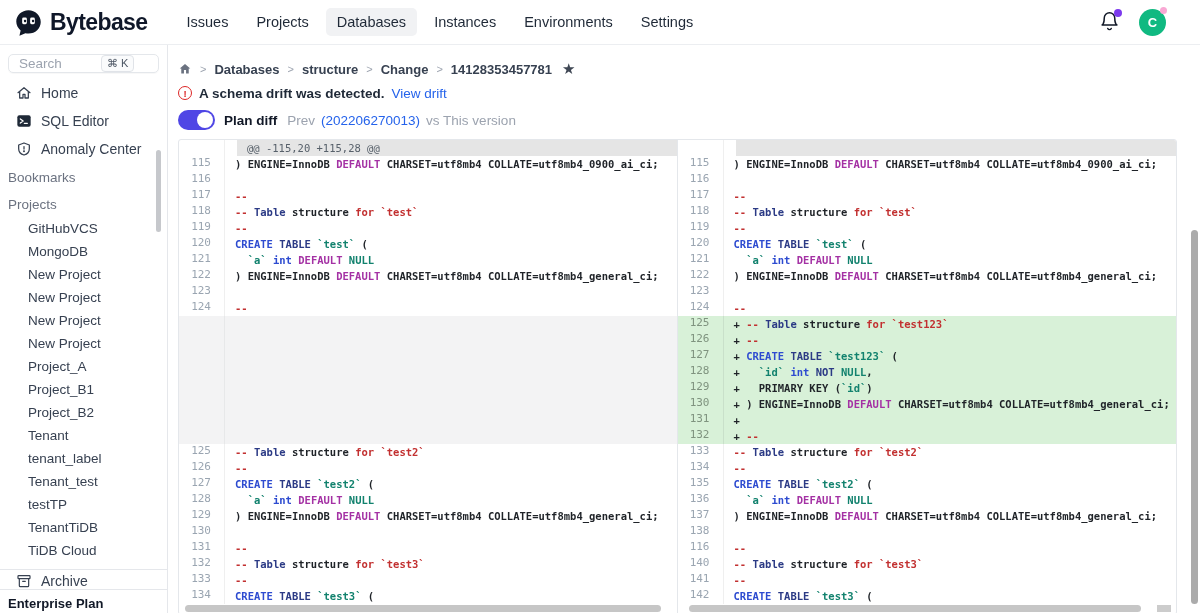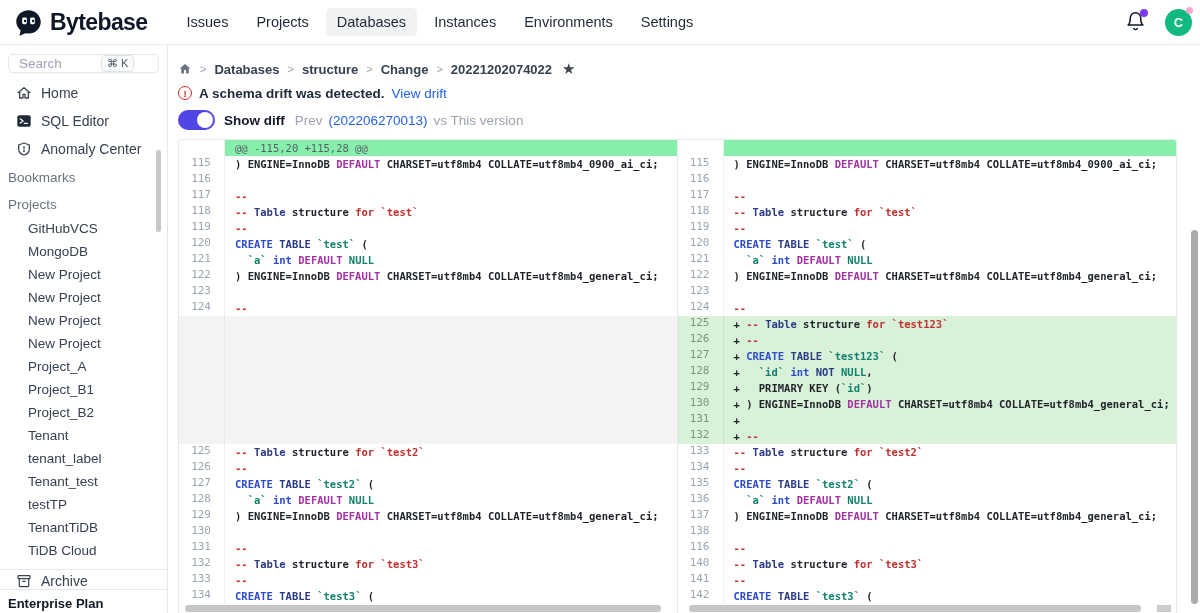--- a/index.html
+++ b/index.html
@@ -3,21 +3,21 @@
 <meta charset="utf-8">
 <style>
   * { box-sizing: border-box; }
   html,body { margin:0; padding:0; }
   body {
     width:1200px; height:613px; overflow:hidden; background:#fff;
     font-family:"Liberation Sans", sans-serif; color:#1f2937; position:relative;
   }
 
   
-  .navbar { height:45px; display:flex; align-items:center; padding:0 2px 0 14px;
+  .navbar { height:45px; display:flex; align-items:center; padding:0 28px 0 14px;
             border-bottom:1px solid #eceef1; background:#fff; }
   .logo { display:flex; align-items:center; gap:7px; cursor:pointer; }
   .logo-word { font-size:23px; font-weight:700; color:#0f1729; letter-spacing:-0.6px; }
   .nav-items { display:flex; align-items:center; margin-left:28px; gap:6px; }
   .nav-item { font-size:14.5px; color:#1f2937; padding:6px 11px; border-radius:5px; cursor:pointer; white-space:nowrap; }
   .nav-item.active { background:#f1f2f4; }
   .nav-right { margin-left:auto; display:flex; align-items:center; gap:18px; padding-right:6px; }
   .bell-wrap { position:relative; width:22px; height:22px; cursor:pointer; }
   .bell-dot { position:absolute; top:-2px; right:-1px; width:8px; height:8px; border-radius:50%; }
   .avatar { position:relative; width:27px; height:27px; border-radius:50%; color:#fff; font-size:13px;
@@ -66,21 +66,21 @@
   
   .diff { margin-top:7px; width:999px; height:476px; border:1px solid #e4e7eb; border-radius:3px;
           background:#fff; display:flex; overflow:hidden; position:relative; }
   .pane { width:498.5px; position:relative; overflow:hidden; }
   .pane.left { border-right:1px solid #e4e7eb; }
   .drow { display:flex; height:16px; line-height:16px; }
   .dnum { flex:0 0 46px; text-align:right; padding-right:13px; font:11px "DejaVu Sans Mono", monospace;
           color:#9aa5b1; border-right:1px solid rgba(27,31,35,0.07); }
   .dcode { flex:1; padding-left:10px; font-family:"DejaVu Sans Mono", monospace; font-size:10.5px;
            font-weight:700; white-space:pre; overflow:hidden; }
-  .drow.hunk .dcode { background:#86efac; color:#57606a; font-weight:400; }
+  .drow.hunk .dcode { background:#e5e5e5; color:#57606a; font-weight:400;margin-left:12px; }
   .drow.filler { background:#f3f3f4; }
   .drow.filler .dnum { border-right:1px solid rgba(27,31,35,0.05); }
   .drow.added { background:#d8f1d8; }
   .drow.added .dnum { color:#7f937f; border-right:1px solid rgba(27,31,35,0.08); }
   .hscroll { position:absolute; bottom:2px; height:7px; border-radius:4px; background:#c6c6c6; cursor:pointer; }
   .scroll-corner { position:absolute; bottom:2px; right:5px; width:14px; height:7px; background:#cccccc; cursor:pointer; }
   .page-scrollbar { position:absolute; right:2px; top:230px; width:7px; height:374px;
                     background:#ababab; border-radius:4px; cursor:pointer; }
 </style>
 </head>
@@ -203,35 +203,35 @@
           <path d="M12 3.5 21 11h-2.6v8.5h-4.6v-5.6h-3.6v5.6H5.6V11H3z"></path>
         </svg>
       </span>
       <span class="crumb-sep">&gt;</span>
       <span class="crumb">Databases</span>
       <span class="crumb-sep">&gt;</span>
       <span class="crumb">structure</span>
       <span class="crumb-sep">&gt;</span>
       <span class="crumb">Change</span>
       <span class="crumb-sep">&gt;</span>
-      <span class="crumb">20221202074022</span>
+      <span class="crumb">14128353457781</span>
       <span class="crumb-star">★</span>
     </div>
 
   <div class="alert-row">
     <span class="alert-icon">!</span>
     <span class="alert-text">A schema drift was detected.</span>
     <span class="link">View drift</span>
   </div>
 
   <div class="toggle-row">
     <div class="toggle" id="diff-toggle" style="background: rgb(79, 70, 229);">
       <div class="toggle-knob"></div>
     </div>
-    <span class="toggle-label">Show diff</span>
+    <span class="toggle-label">Plan diff</span>
     <span class="muted" style="margin-left:1px;">Prev</span>
     <span class="link" style="margin-left:-3px;text-align:center;">(202206270013)</span>
     <span class="muted" style="margin-left:-3px;">vs This version</span>
   </div>
 
   <div class="diff">
     <div class="pane left" id="pane-left">
         <div class="drow hunk">
           <div class="dnum"></div>
           <div class="dcode">@@ -115,20 +115,28 @@</div>

